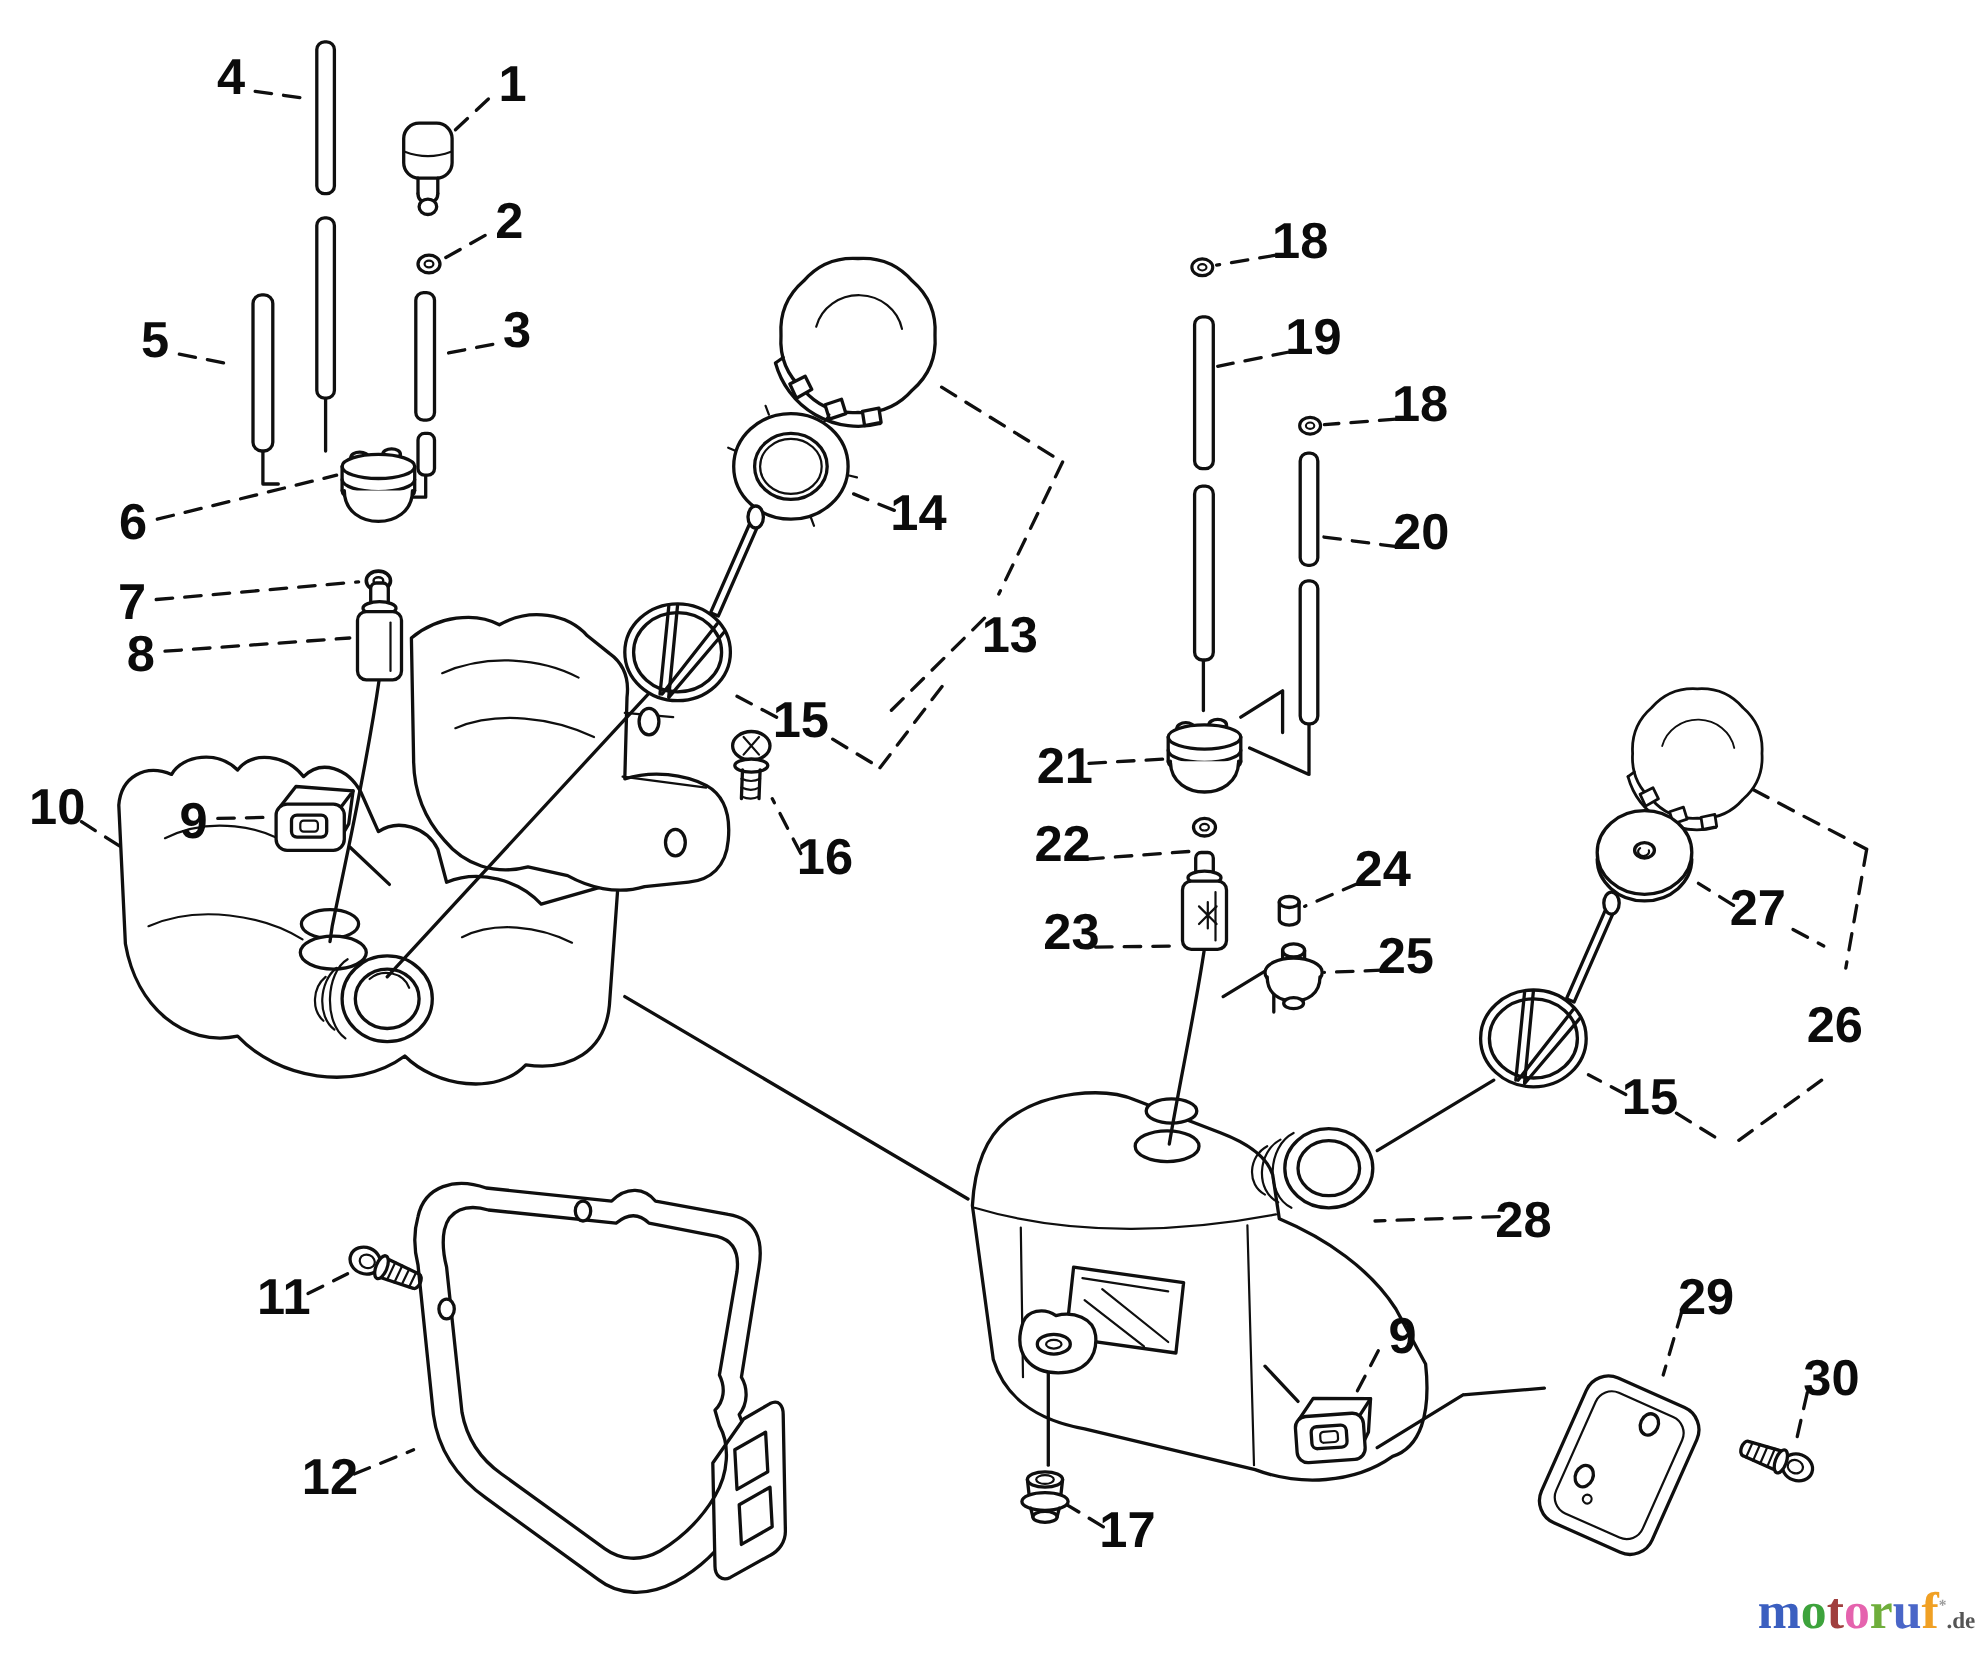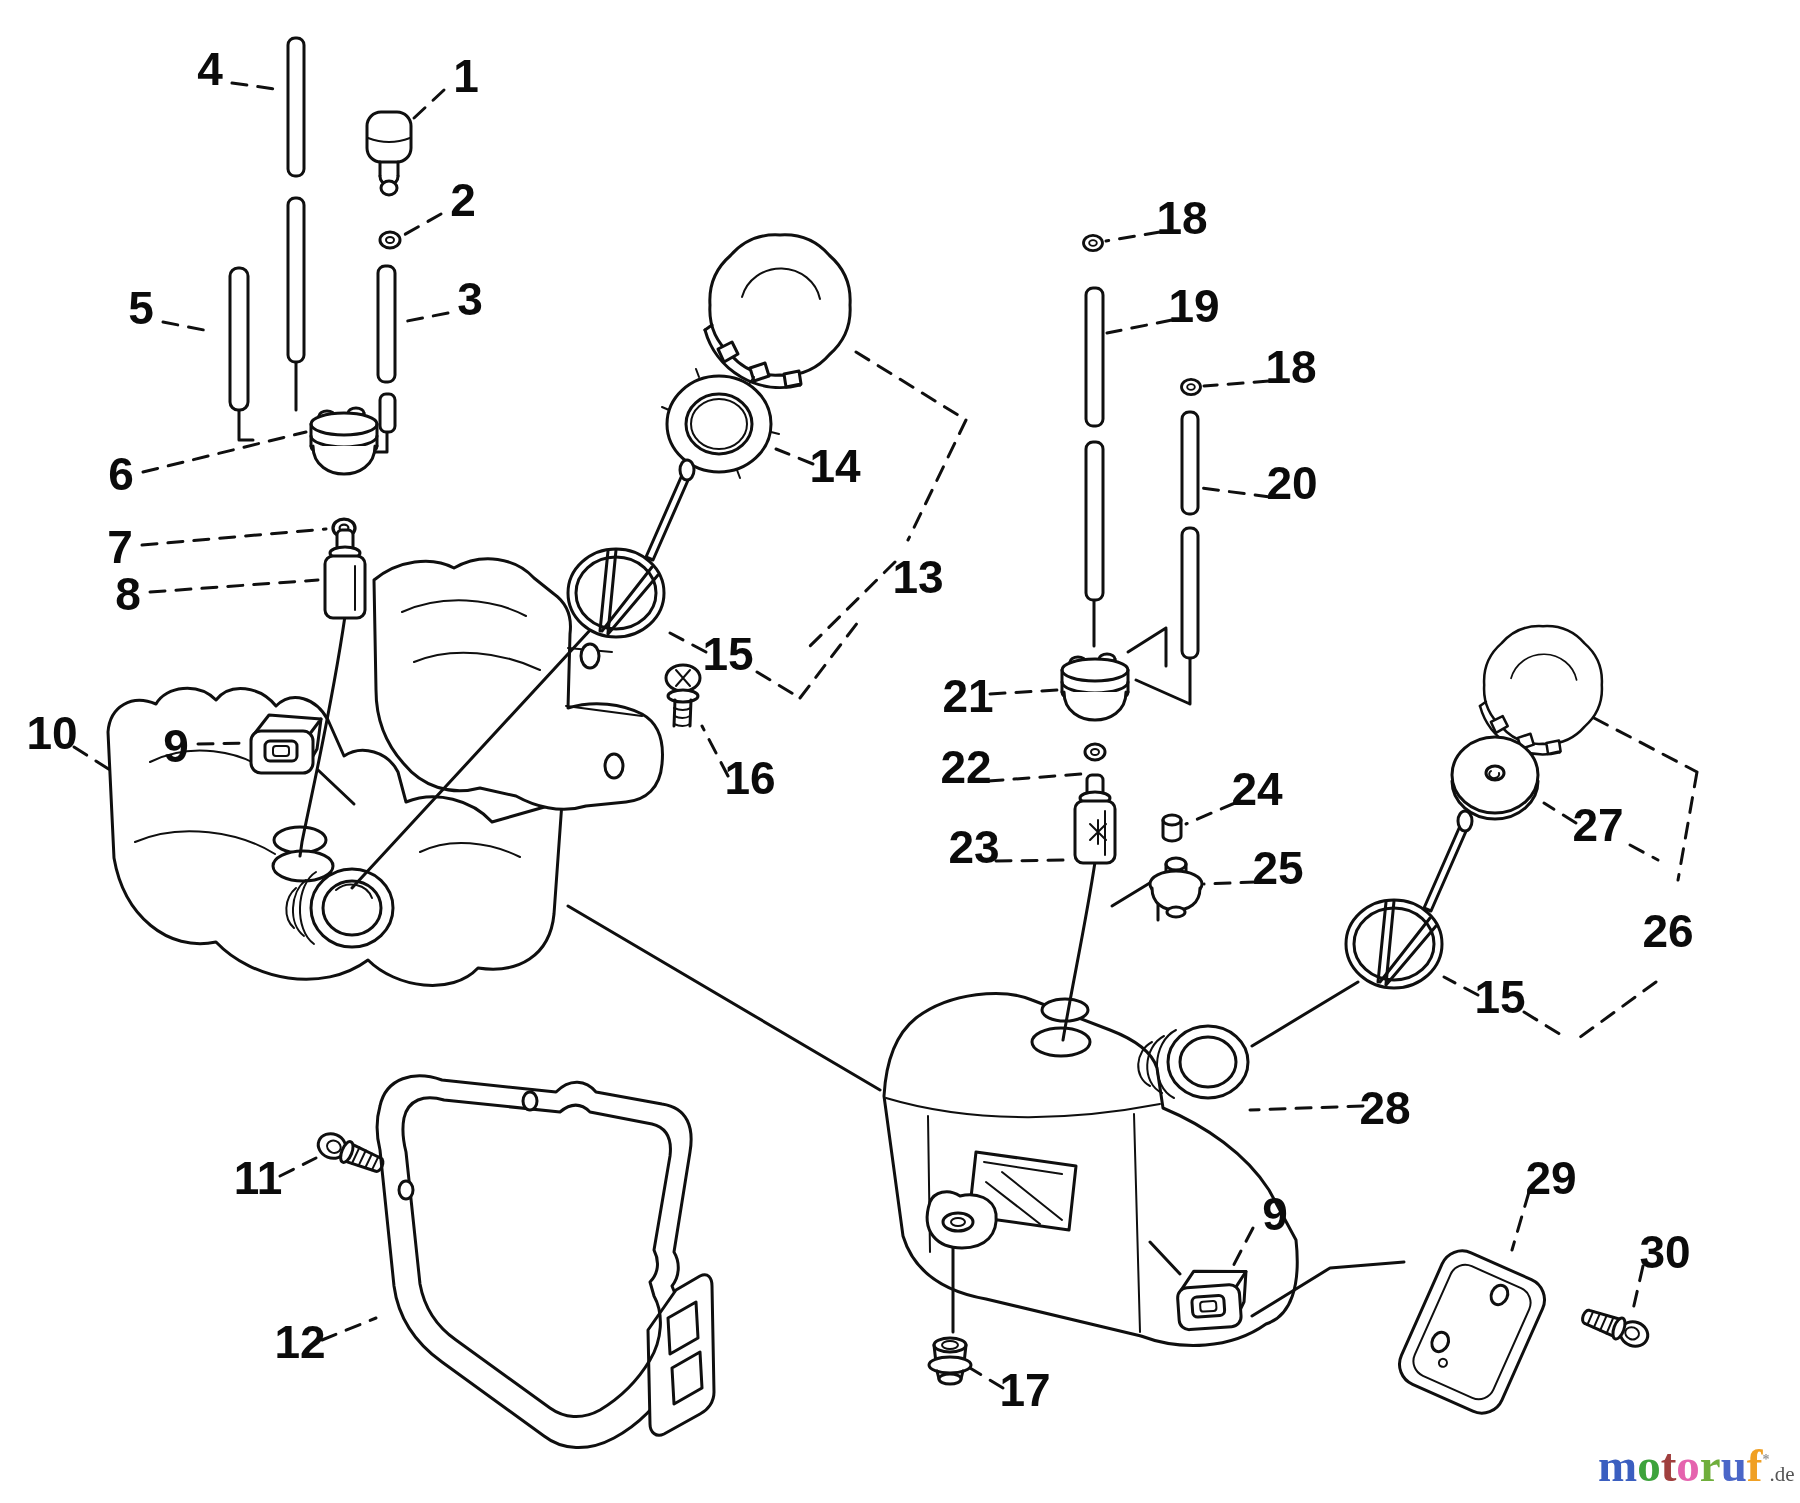--- a/index.html
+++ b/index.html
@@ -7,21 +7,21 @@
         font-family:"Liberation Sans",sans-serif;}
   svg{position:absolute;left:0;top:0;}
   .ln{fill:none;stroke:#0f0f0f;stroke-width:3;stroke-linecap:round;stroke-linejoin:round;}
   .lnw{fill:#ffffff;stroke:#0f0f0f;stroke-width:3;stroke-linecap:round;stroke-linejoin:round;}
   .thin{fill:none;stroke:#0f0f0f;stroke-width:2;stroke-linecap:round;}
   .leader{fill:none;stroke:#0f0f0f;stroke-width:3;stroke-dasharray:15 11;stroke-linecap:round;}
   .lbl{font:700 46px "Liberation Sans",sans-serif;fill:#0b0b0b;}
   .logo{position:absolute;left:1598px;top:1438px;width:200px;height:60px;
         font-family:"Liberation Serif",serif;font-size:47px;font-weight:700;
         letter-spacing:0px;white-space:nowrap;}
-  .logo .suffix{font-size:21px;font-weight:400;color:#555;}
+  .logo .suffix{font-size:21px;font-weight:700;color:#555;}
   .logo .mark{font-size:14px;color:#999;vertical-align:super;}
 </style>
 </head>
 <body>
 
 <div class="page">
 
 <svg width="1800" height="1503" viewBox="0 0 1800 1503">
 
   <defs>

